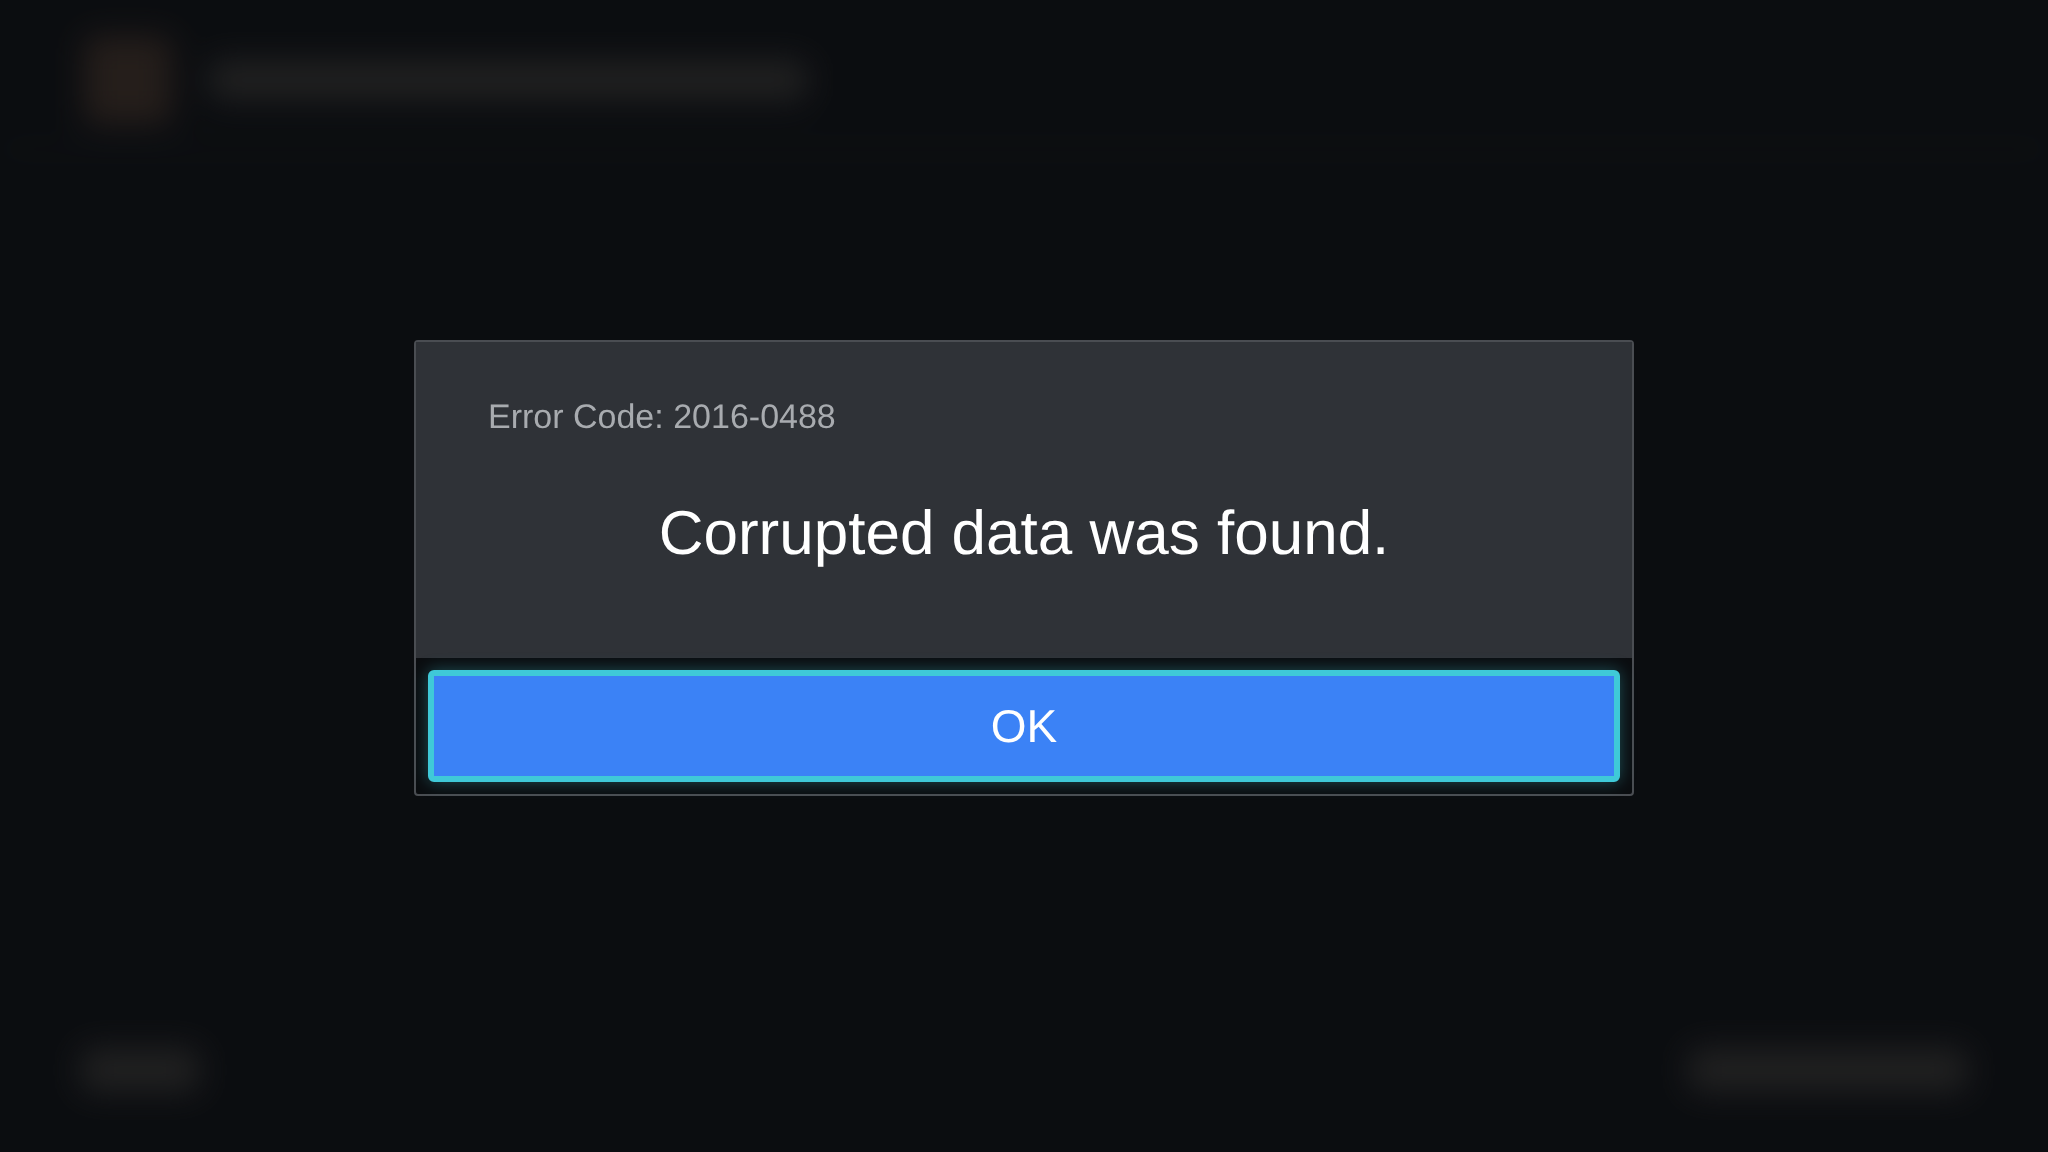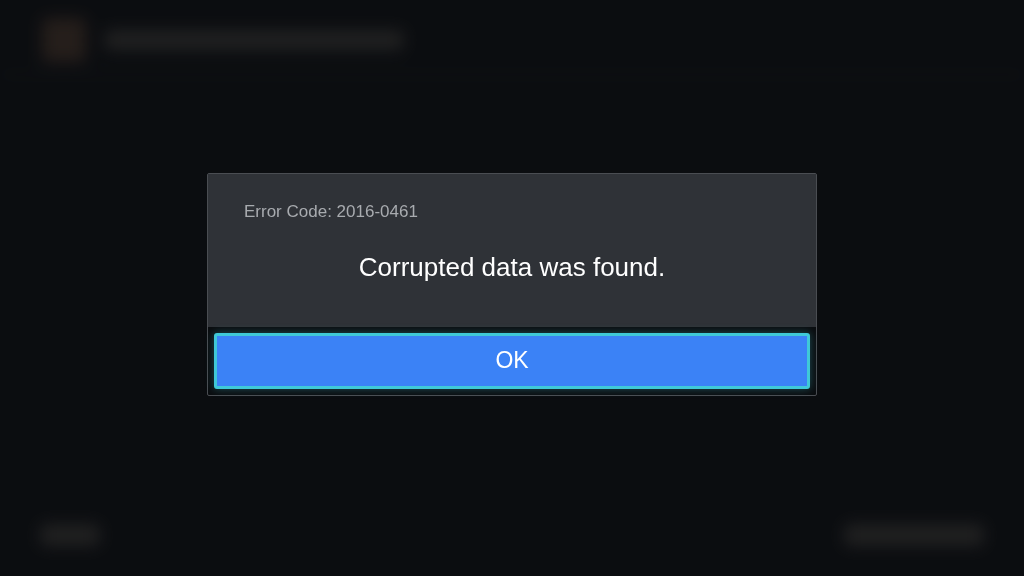--- a/index.html
+++ b/index.html
@@ -95,21 +95,21 @@
       padding: 28px 36px 44px 36px;
     }
     .error-code {
       color: #a8abaf;
       font-size: 17px;
       font-weight: 400;
       margin-bottom: 30px;
     }
     .error-message {
       color: #ffffff;
-      font-size: 26px;
+      font-size: 31px;
       font-weight: 400;
       text-align: center;
     }
     .dialog-actions {
       padding: 6px;
     }
     .ok-button {
       width: 100%;
       height: 56px;
       background: #3b82f6;
@@ -134,20 +134,20 @@
     <div class="bg-title"></div>
   </div>
   <div class="bg-hr"></div>
   <div class="bg-footer"></div>
   <div class="bg-footer-right"></div>
 </div>
 
 <div class="modal-overlay">
   <div class="dialog">
     <div class="dialog-body">
-      <div class="error-code">Error Code: 2016-0461</div>
+      <div class="error-code">Error Code: 2016-0488</div>
       <div class="error-message">Corrupted data was found.</div>
     </div>
     <div class="dialog-actions">
       <div class="ok-button">OK</div>
     </div>
   </div>
 </div>
 
 </body></html>

